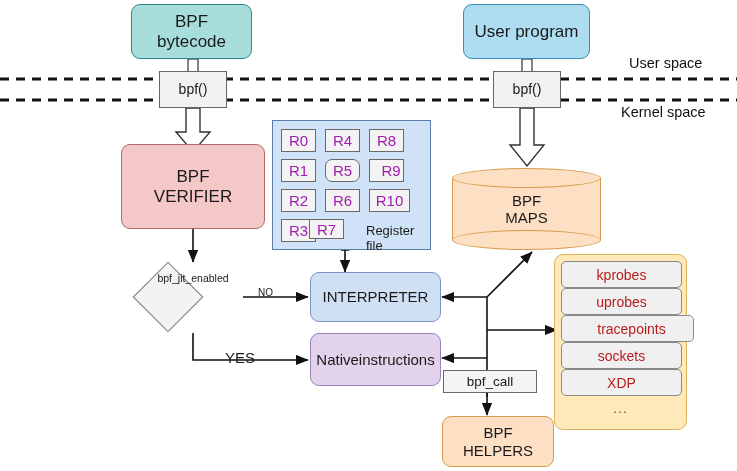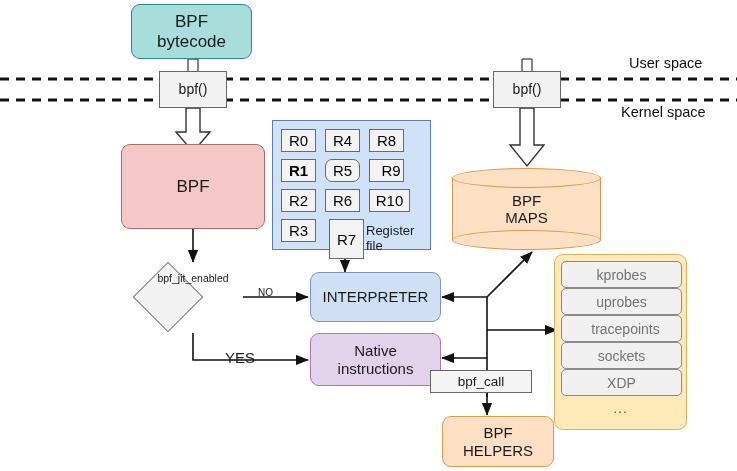--- a/index.html
+++ b/index.html
@@ -14,21 +14,21 @@
   .bytecode{background:#a7dedc;border-color:#2e8a88;}
   .userprog{background:#aedcf0;border-color:#3a8bb5;}
   .syscall{background:#f2f2f2;border:1px solid #666;border-radius:0;font-size:14px;}
   .verifier{background:#f5c8c8;border-color:#b06a6a;}
   .interpreter{background:#cfe0f5;border-color:#7b94c4;}
   .native{background:#e3d2ec;border-color:#9b82b4;}
   .helpers{background:#fde0c4;border-color:#d79b4a;}
 
   .regfile{position:absolute;background:#cfe2f7;border:1px solid #5a7ea8;box-sizing:border-box;}
   .reg{position:absolute;box-sizing:border-box;background:#f3f3f3;border:1px solid #6a6a6a;
-       display:flex;align-items:center;justify-content:center;font-size:15px;color:#000000;}
+       display:flex;align-items:center;justify-content:center;font-size:15px;color:#a21caf;}
   .regfile-label{position:absolute;font-size:13px;color:#1a1a1a;}
 
   
   .diamond{position:absolute;}
   .diamond .shape{position:absolute;left:0;top:0;width:100%;height:100%;
     background:#f2f2f2;border:1px solid #777;transform:rotate(45deg);box-sizing:border-box;}
 
   
   .cyl{position:absolute;}
   .cyl .body{position:absolute;left:0;top:10px;width:100%;height:calc(100% - 20px);
@@ -36,21 +36,21 @@
   .cyl .top{position:absolute;left:0;top:0;width:100%;height:20px;background:#fde0c4;
     border:1px solid #d79b4a;border-radius:50%/50%;box-sizing:border-box;}
   .cyl .bot{position:absolute;left:0;bottom:0;width:100%;height:20px;background:#fde0c4;
     border:1px solid #d79b4a;border-radius:50%/50%;box-sizing:border-box;}
   .cyl .txt{position:absolute;left:0;top:0;width:100%;height:100%;display:flex;flex-direction:column;
     align-items:center;justify-content:center;font-size:15px;z-index:3;}
 
   
   .hooks{position:absolute;background:#ffe9b8;border:1px solid #d9b45a;border-radius:9px;box-sizing:border-box;}
   .hookrow{position:absolute;box-sizing:border-box;background:#f0f0f0;border:1px solid #8a8a8a;
-    border-radius:5px;display:flex;align-items:center;justify-content:center;font-size:14px;color:#737373;}
+    border-radius:5px;display:flex;align-items:center;justify-content:center;font-size:14px;color:#b91c1c;}
   .hookdots{position:absolute;width:100%;text-align:center;font-size:14px;color:#555;letter-spacing:1px;}
 
   .bpfcall{position:absolute;background:#f4f4f4;border:1px solid #666;box-sizing:border-box;
     display:flex;align-items:center;justify-content:center;font-size:13.5px;}
 
   .spacelabel{position:absolute;font-size:14.5px;color:#111;white-space:nowrap;}
 
   svg.lay{position:absolute;left:0;top:0;width:737px;height:471px;pointer-events:none;}
   .t1{font-size:17px}
   .t2{font-size:15px}
@@ -107,91 +107,95 @@
     <line x1="487" y1="330" x2="557" y2="330" stroke="#111" stroke-width="1.6" marker-end="url(#ah)"></line>
 
     <line x1="487" y1="392" x2="487" y2="415" stroke="#111" stroke-width="1.6" marker-end="url(#ah)"></line>
   </svg>
 
   <div class="node rbox bytecode t1" style="left:131px;top:4px;width:121px;height:55px;flex-direction:column;">
     <span>BPF</span>
     <span>bytecode</span>
   </div>
 
+  <div class="node rbox userprog t1" style="left:463px;top:4px;width:127px;height:55px;">
+    <span>User program</span>
+  </div>
 
   <div class="node syscall" style="left:159px;top:71px;width:68px;height:37px;">
     <span>bpf()</span>
   </div>
 
   <div class="node syscall" style="left:493px;top:71px;width:68px;height:37px;">
     <span>bpf()</span>
   </div>
 
   <div class="spacelabel" style="left:629px;top:55px;">User space</div>
   <div class="spacelabel" style="left:621px;top:104px;">Kernel space</div>
 
   <div class="node rbox verifier t1" style="left:121px;top:144px;width:144px;height:85px;flex-direction:column;">
     <span>BPF</span>
+    <span>VERIFIER</span>
   </div>
 
   <div class="regfile" style="left:272px;top:120px;width:159px;height:130px;">
     <div class="reg" style="left:8px;top:8px;width:35px;height:23px;">R0</div>
-    <div class="reg" style="left:8px;top:38px;width:35px;height:23px;font-weight:bold;">R1</div>
+    <div class="reg" style="left:8px;top:38px;width:35px;height:23px;">R1</div>
     <div class="reg" style="left:8px;top:68px;width:35px;height:23px;">R2</div>
     <div class="reg" style="left:8px;top:98px;width:35px;height:23px;">R3</div>
 
     <div class="reg" style="left:52px;top:8px;width:35px;height:23px;">R4</div>
     <div class="reg" style="left:52px;top:38px;width:35px;height:23px;border-radius:7px;">R5</div>
     <div class="reg" style="left:52px;top:68px;width:35px;height:23px;">R6</div>
-    <div class="reg" style="left:56px;top:98px;width:35px;height:40px;">R7</div>
+    <div class="reg" style="left:36px;top:98px;width:35px;height:20px;">R7</div>
 
     <div class="reg" style="left:96px;top:8px;width:35px;height:23px;">R8</div>
     <div class="reg" style="left:96px;top:38px;width:35px;height:23px;padding-left:9px;">R9</div>
     <div class="reg" style="left:96px;top:68px;width:41px;height:23px;">R10</div>
 
     <div class="regfile-label" style="left:93px;top:102px;">Register file</div>
   </div>
 
   <div class="diamond" style="left:143px;top:272px;width:50px;height:50px;">
     <div class="shape"></div>
   </div>
   <div style="position:absolute;left:118px;top:272px;width:150px;text-align:center;font-size:10.5px;">bpf_jit_enabled</div>
 
   <div style="position:absolute;left:258px;top:287px;font-size:10px;">NO</div>
   <div style="position:absolute;left:225px;top:349px;font-size:15px;">YES</div>
 
   <div class="node rbox interpreter t2" style="left:310px;top:272px;width:131px;height:50px;">
     <span>INTERPRETER</span>
   </div>
 
-  <div class="node rbox native t2" style="left:310px;top:333px;width:131px;height:53px;flex-direction:column;">
+  <div class="node rbox native t2" style="left:310px;top:333px;width:131px;height:53px;flex-direction:row;">
     <span>Native</span>
     <span>instructions</span>
   </div>
 
   <div class="cyl" style="left:452px;top:168px;width:149px;height:82px;">
     <div class="body"></div>
     <div class="bot"></div>
     <div class="top"></div>
     <div class="txt">
       <span>BPF</span>
       <span>MAPS</span>
     </div>
   </div>
 
   <div class="hooks" style="left:554px;top:254px;width:133px;height:176px;">
     <div class="hookrow" style="left:6px;top:6px;width:121px;height:27px;">kprobes</div>
     <div class="hookrow" style="left:6px;top:33px;width:121px;height:27px;">uprobes</div>
-    <div class="hookrow" style="left:6px;top:60px;width:121px;height:27px;padding-left:8px;">tracepoints</div>
+    <div class="hookrow" style="left:6px;top:60px;width:133px;height:27px;padding-left:8px;">tracepoints</div>
     <div class="hookrow" style="left:6px;top:87px;width:121px;height:27px;">sockets</div>
     <div class="hookrow" style="left:6px;top:114px;width:121px;height:27px;">XDP</div>
     <div class="hookdots" style="left:0;top:145px;">...</div>
   </div>
 
-  <div class="bpfcall" style="left:430px;top:370px;width:102px;height:23px;">
+  <div class="bpfcall" style="left:443px;top:370px;width:94px;height:23px;">
     <span>bpf_call</span>
   </div>
 
   <div class="node rbox helpers t2" style="left:442px;top:416px;width:112px;height:51px;flex-direction:column;">
     <span>BPF</span>
     <span>HELPERS</span>
   </div>
 
 </div>
 

